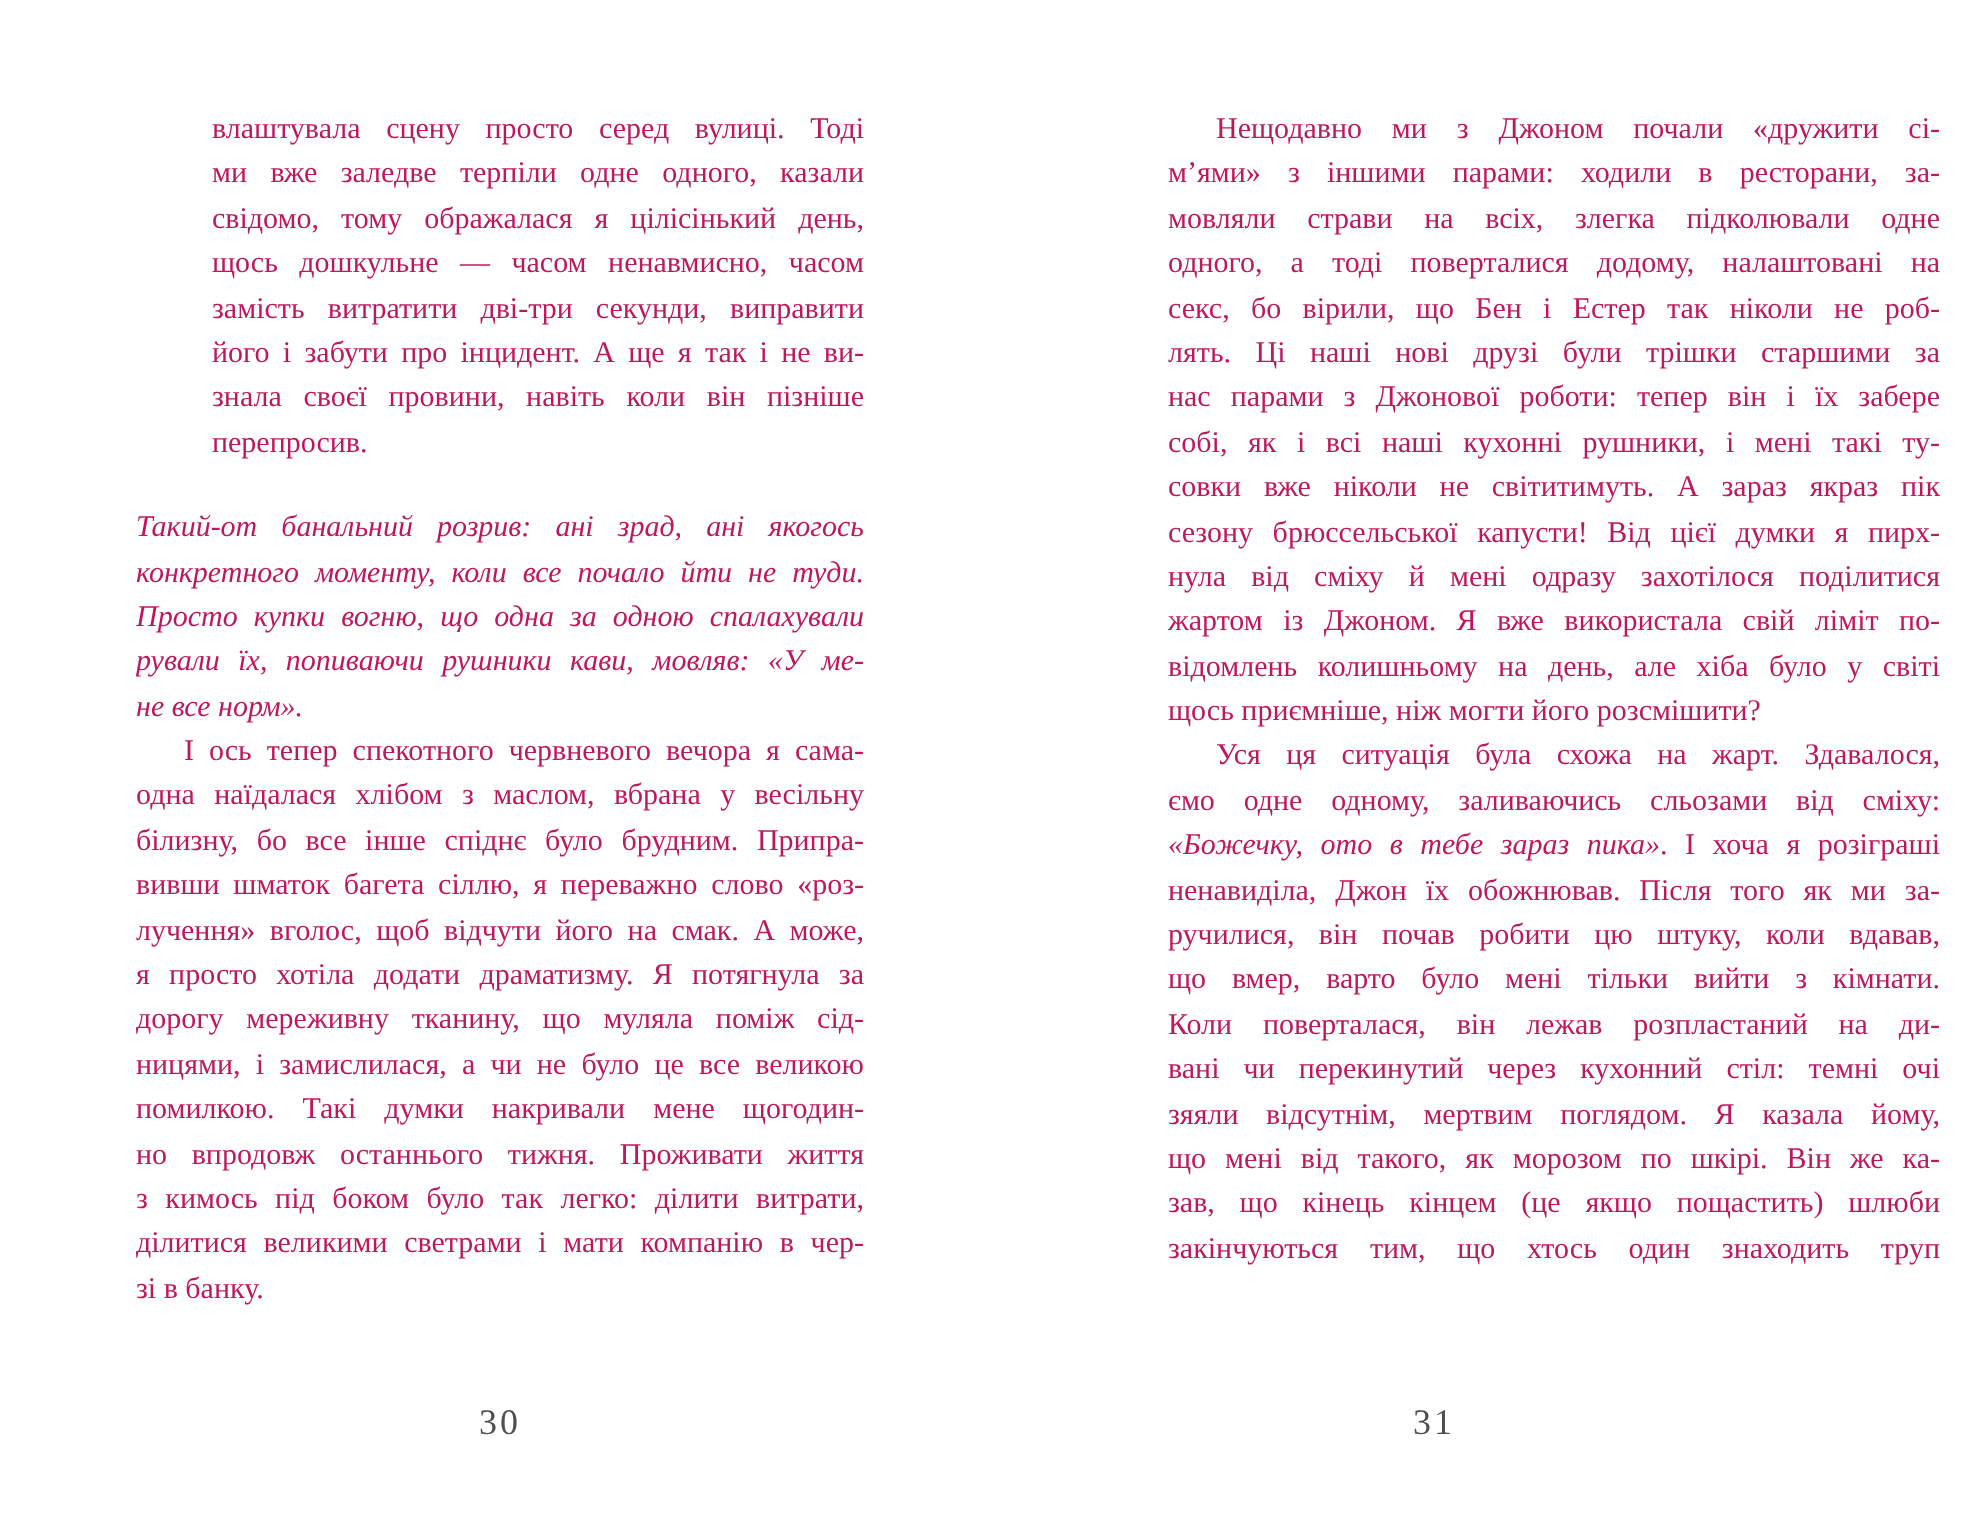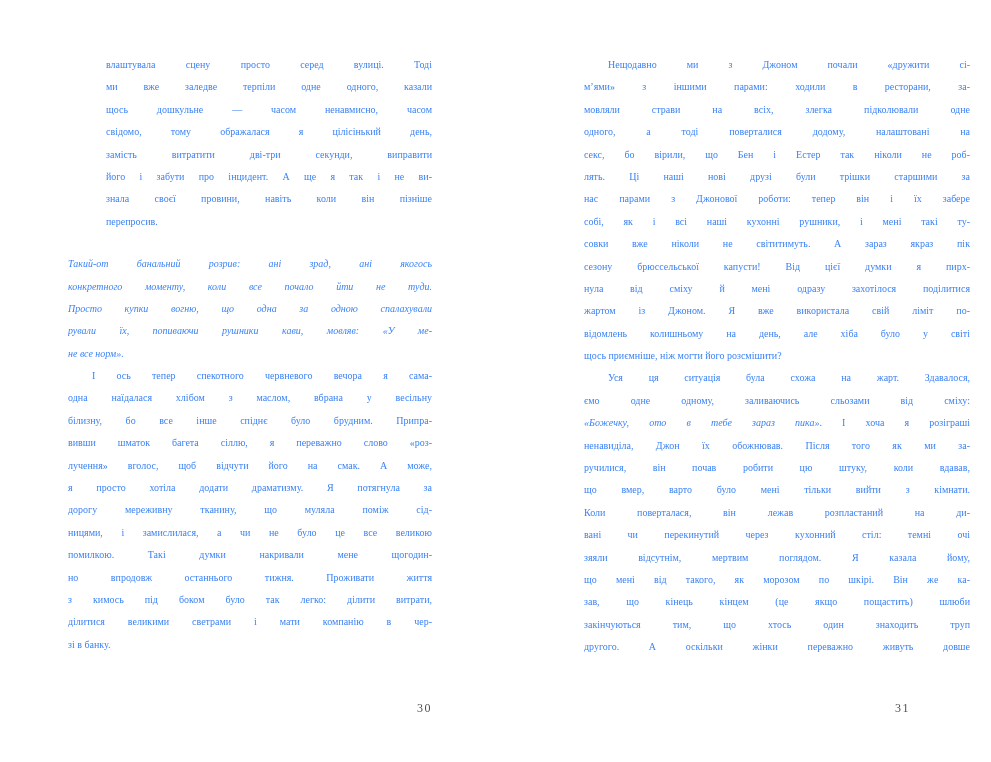--- a/index.html
+++ b/index.html
@@ -20,58 +20,58 @@
   }
   .page-left  { left: 68px;  width: 364px; }
   .page-right { left: 584px; width: 386px; }
 
   .block { margin: 0; }
   .block.gap-before { margin-top: 20px; font-style: italic; }
   .block.indented { margin-left: 38px; }
   .block.first-line-indent .line:first-child { text-indent: 24px; }
 
   .line {
-    font-size: 10px;
+    font-size: 15px;
     line-height: 22.4px;
     height: 22.4px;
     overflow: hidden;
-    color: #3b82f6;
+    color: #be185d;
     text-align: justify;
     text-align-last: justify;
     white-space: normal;
   }
   .line.end {
     text-align-last: left;
   }
   .it { font-style: italic; }
 
   .page-number {
     position: absolute;
     top: 701px;
-    font-size: 12px;
+    font-size: 18px;
     color: #4f4f4f;
     letter-spacing: 1.5px;
-    text-align: right;
+    text-align: center;
     font-feature-settings: "onum" 1;
   }
   .pn-left  { left: 68px;  width: 364px; }
   .pn-right { left: 524px; width: 386px; }
 </style>
 </head>
 <body>
 
 <div class="spread">
 
   <div class="page page-left">
     <div id="left-col">
         <div class="block indented">
           <div class="line">влаштувала сцену просто серед вулиці. Тоді</div>
           <div class="line">ми вже заледве терпіли одне одного, казали</div>
+          <div class="line">свідомо, тому ображалася я цілісінький день,</div>
           <div class="line">щось дошкульне — часом ненавмисно, часом</div>
-          <div class="line">свідомо, тому ображалася я цілісінький день,</div>
           <div class="line">замість витратити дві-три секунди, виправити</div>
           <div class="line">його і забути про інцидент. А ще я так і не ви-</div>
           <div class="line">знала своєї провини, навіть коли він пізніше</div>
           <div class="line end">перепросив.</div>
         </div>
         <div class="block gap-before">
           <div class="line">Такий-от банальний розрив: ані зрад, ані якогось</div>
           <div class="line">конкретного моменту, коли все почало йти не туди.</div>
           <div class="line">Просто купки вогню, що одна за одною спалахували</div>
           <div class="line">рували їх, попиваючи рушники кави, мовляв: «У ме-</div>
@@ -119,21 +119,20 @@
           <div class="line"><span class="it">«Божечку, ото в тебе зараз пика»</span><span>. І хоча я розіграші</span></div>
           <div class="line">ненавиділа, Джон їх обожнював. Після того як ми за-</div>
           <div class="line">ручилися, він почав робити цю штуку, коли вдавав,</div>
           <div class="line">що вмер, варто було мені тільки вийти з кімнати.</div>
           <div class="line">Коли поверталася, він лежав розпластаний на ди-</div>
           <div class="line">вані чи перекинутий через кухонний стіл: темні очі</div>
           <div class="line">зяяли відсутнім, мертвим поглядом. Я казала йому,</div>
           <div class="line">що мені від такого, як морозом по шкірі. Він же ка-</div>
           <div class="line">зав, що кінець кінцем (це якщо пощастить) шлюби</div>
           <div class="line">закінчуються тим, що хтось один знаходить труп</div>
-          <div class="line">другого. А оскільки жінки переважно живуть довше</div>
         </div>
       </div>
   </div>
 
   <div class="page-number pn-left">30</div>
 
   <div class="page-number pn-right">31</div>
 
 </div>
 

